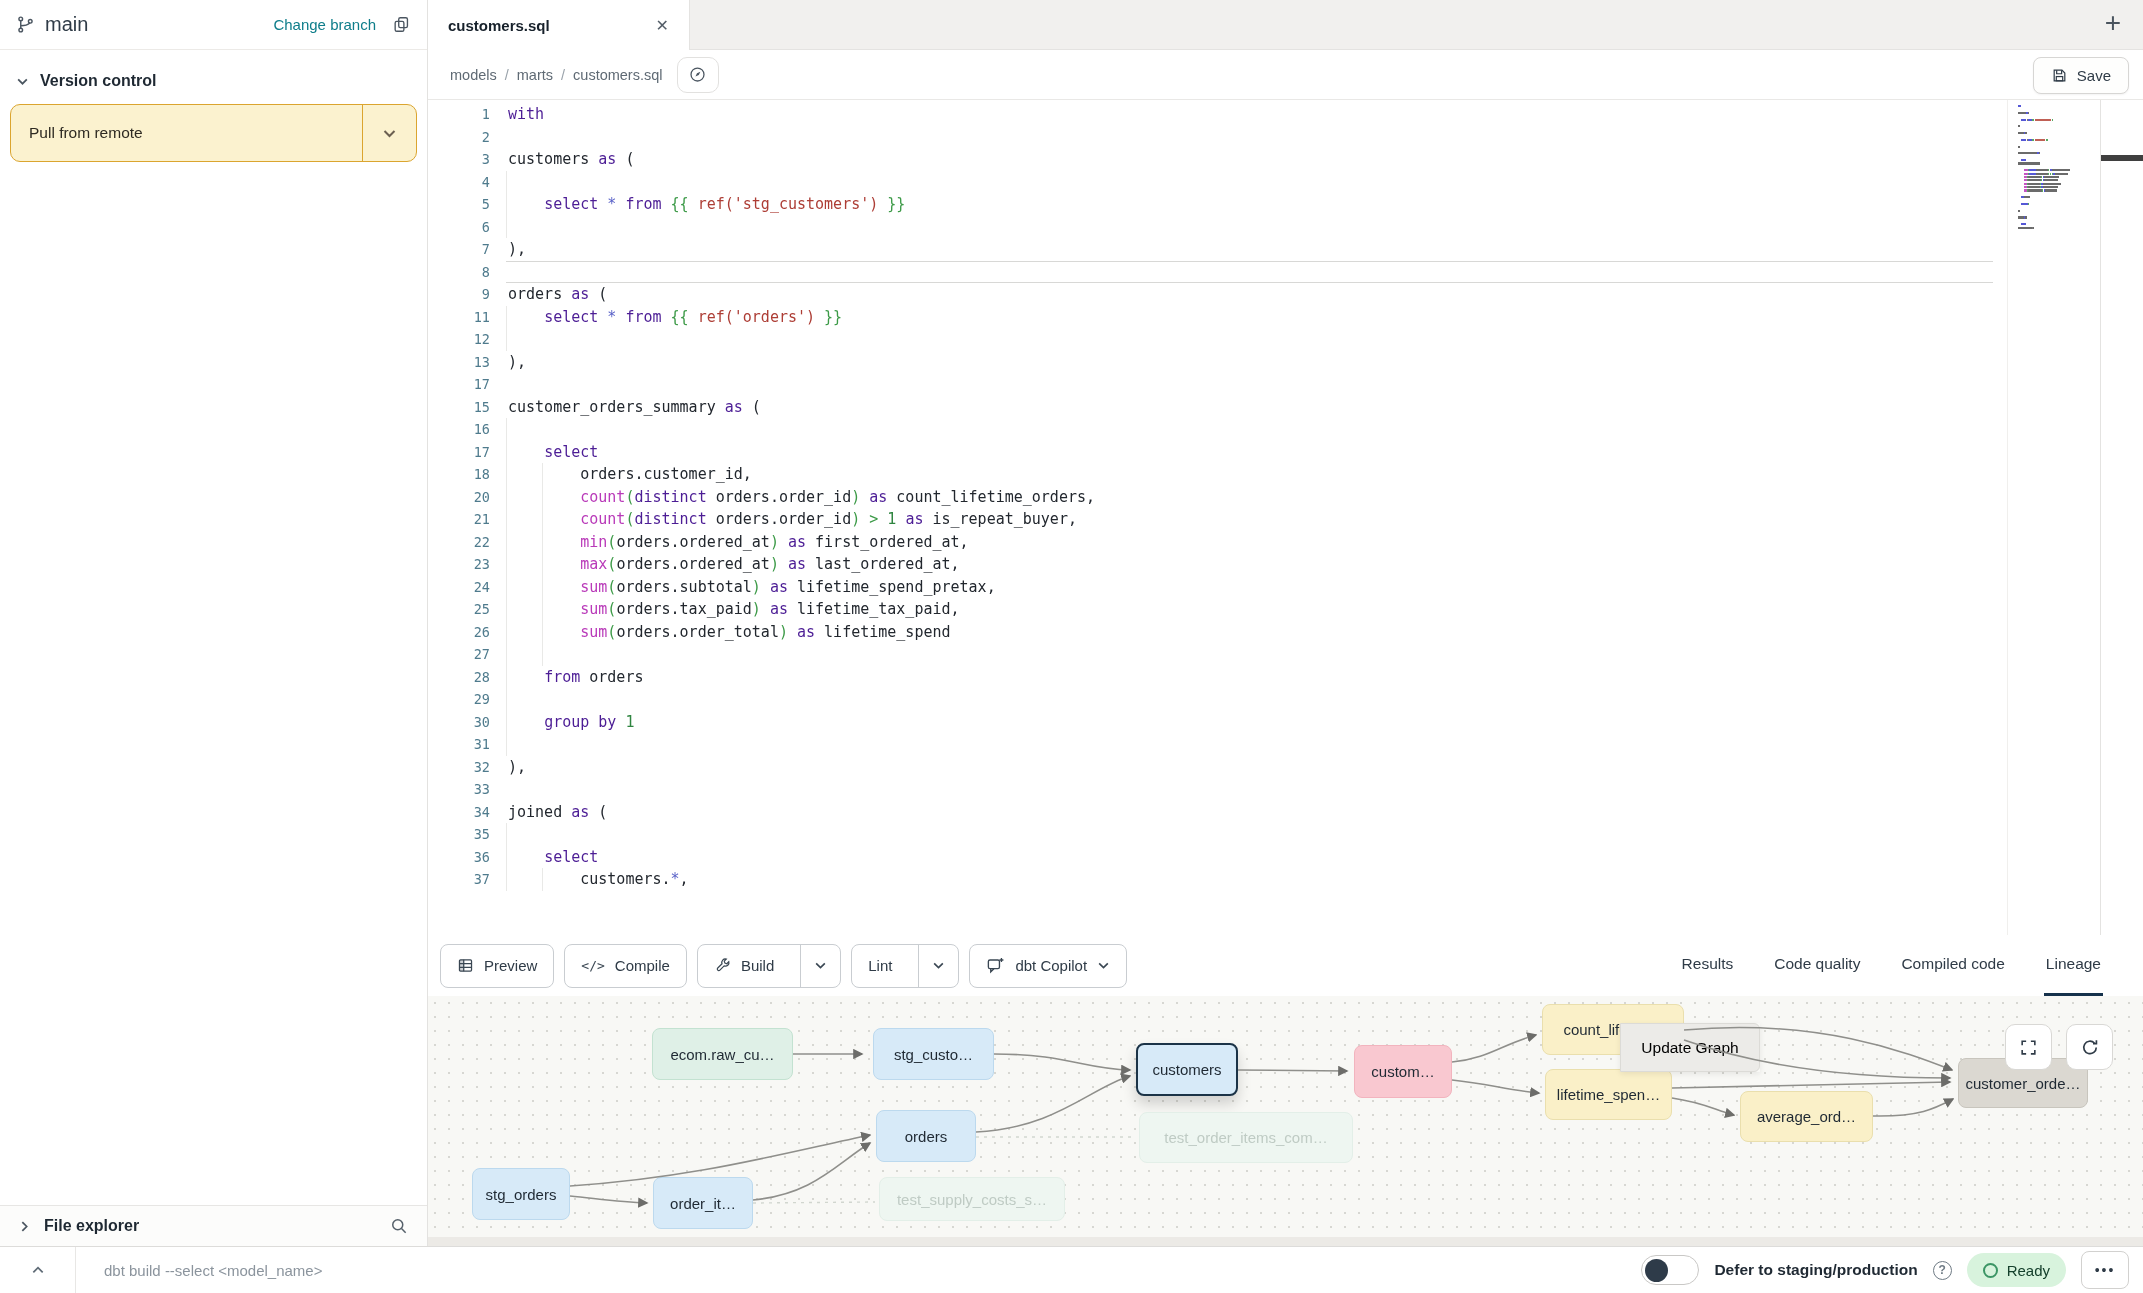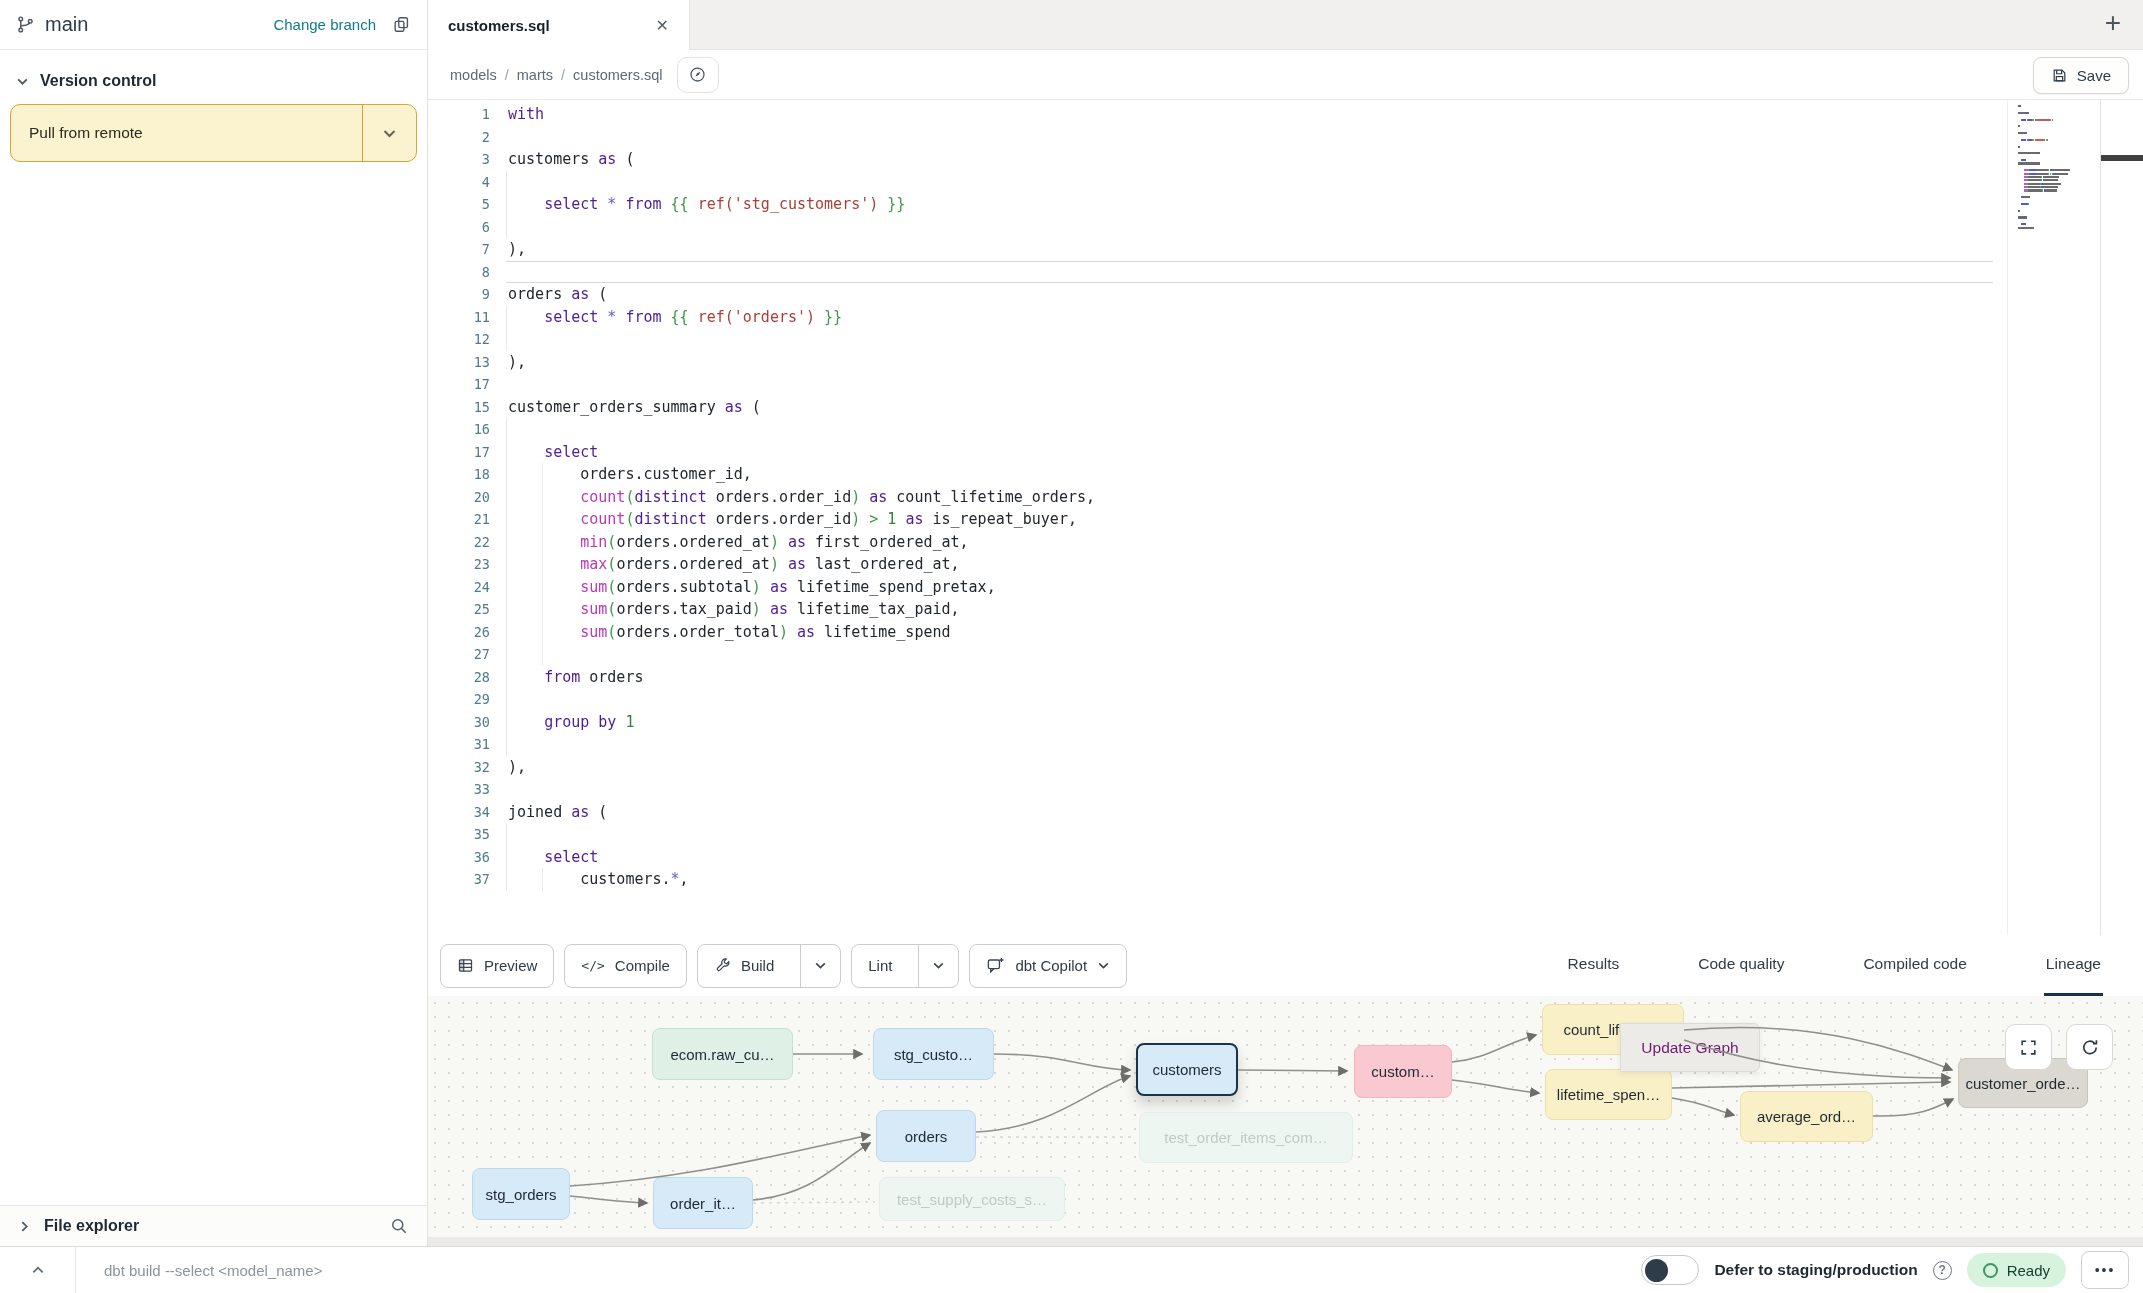--- a/index.html
+++ b/index.html
@@ -52,42 +52,42 @@
   .ruler{position:absolute;top:0;right:0;width:43px;bottom:0;border-left:1px solid #e4e3e1}
   .ruler-thumb{position:absolute;top:55px;left:0;right:0;height:6px;background:#3f3f3f}
 
   
   .toolbar{position:absolute;top:935px;left:0;right:0;height:61px;display:flex;align-items:center;padding:0 12px;gap:10px;background:#fff}
   .btn{height:44px;border:1px solid #c9cdd1;border-radius:8px;background:#fff;display:flex;align-items:center;padding:0 16px;gap:10px;font-size:15px;color:#2f3b47;cursor:pointer}
   .split{padding:0}
   .seg{padding:0 16px;display:flex;align-items:center;gap:10px;height:100%}
   .chev{border-left:1px solid #c9cdd1;width:40px;display:flex;align-items:center;justify-content:center;height:100%}
   .compile-glyph{font-family:"DejaVu Sans Mono",monospace;font-size:13px;color:#3a4753}
-  .result-tabs{margin-left:auto;display:flex;gap:75px;margin-right:28px;height:100%;align-items:stretch}
+  .result-tabs{margin-left:auto;display:flex;gap:37px;margin-right:28px;height:100%;align-items:stretch}
   .rtab{font-size:15.5px;color:#2f3b47;display:flex;align-items:center;border-bottom:3px solid transparent;padding:0 2px;cursor:pointer}
   .rtab.active{border-bottom-color:#16324c}
 
   
   .lineage{position:absolute;top:996px;left:0;right:0;bottom:0;background:#f8f8f5;
            background-image:radial-gradient(#d7d7d2 1px,transparent 1.2px);background-size:14px 14px;overflow:hidden}
   #edges{position:absolute;inset:0;z-index:3;pointer-events:none}
   .edge{fill:none;stroke:#8f8f8b;stroke-width:1.6}
   .edge.faint{stroke:#d1d6cf;stroke-dasharray:3 5;stroke-width:1.4}
   .node{position:absolute;z-index:2;border-radius:8px;display:flex;align-items:center;justify-content:center;
         font-size:15px;color:#1f2933;white-space:nowrap;overflow:hidden;padding:0 6px;border:1px solid transparent;cursor:pointer}
   .n-source{background:#dff0e7;border-color:#c3e2d1}
   .n-model{background:#d7eaf8;border-color:#bcd9ee}
   .n-selected{background:#d7eaf8;border:2px solid #1b3347;box-shadow:0 8px 14px rgba(0,0,0,.16)}
   .n-metric{background:#faf0c8;border-color:#eadfad}
   .n-test{background:#eef6f1;border-color:#e3efe8;color:#bfcbc4}
   .n-output{background:#dbd8d1;border-color:#c8c5bd}
   .n-pink{background:#f9c8d0;border-color:#f2b4be}
   .sel-overlay{position:absolute;left:1192px;top:27px;height:49px;display:flex;z-index:2;box-shadow:0 2px 6px rgba(0,0,0,.08)}
   .sel-input{width:232px;background:#fff;border:1px solid #dcdbd7;border-right:none;border-radius:6px 0 0 6px;display:flex;align-items:center;padding-left:16px;font-size:15.5px;color:#1f2933;cursor:text}
-  .update-btn{width:140px;background:#ecebe8;border:1px solid #dcdbd7;border-radius:0 6px 6px 0;display:flex;align-items:center;justify-content:center;font-size:15.5px;color:#701a75;cursor:pointer}
+  .update-btn{width:140px;background:#ecebe8;border:1px solid #dcdbd7;border-radius:0 6px 6px 0;display:flex;align-items:center;justify-content:center;font-size:15.5px;color:#000000;cursor:pointer}
   .canvas-btn{position:absolute;top:28px;width:47px;height:46px;background:#fff;border:1px solid #d9d8d5;border-radius:10px;display:flex;align-items:center;justify-content:center;z-index:4;cursor:pointer}
   #fs-btn{left:1577px}
   #rf-btn{left:1638px}
   .hscroll{position:absolute;left:0;right:0;bottom:0;height:9px;background:#eceae6;z-index:1}
 
   
   .statusbar{position:absolute;left:0;right:0;bottom:0;height:47px;border-top:1px solid #dddcda;background:#fff;display:flex;align-items:center}
   .sb-chevron-cell{width:76px;height:100%;border-right:1px solid #e8e7e5;display:flex;align-items:center;justify-content:center;cursor:pointer}
   .sb-cmd{margin-left:28px;font-size:15px;color:#8b949d;cursor:text}
   .sb-right{margin-left:auto;display:flex;align-items:center;gap:15px;padding-right:14px}

